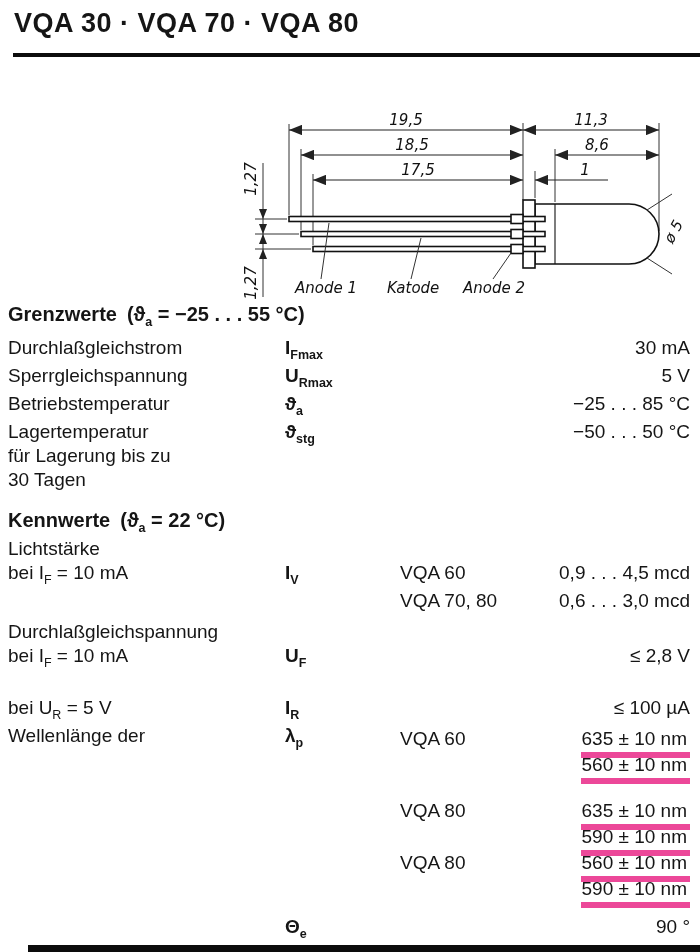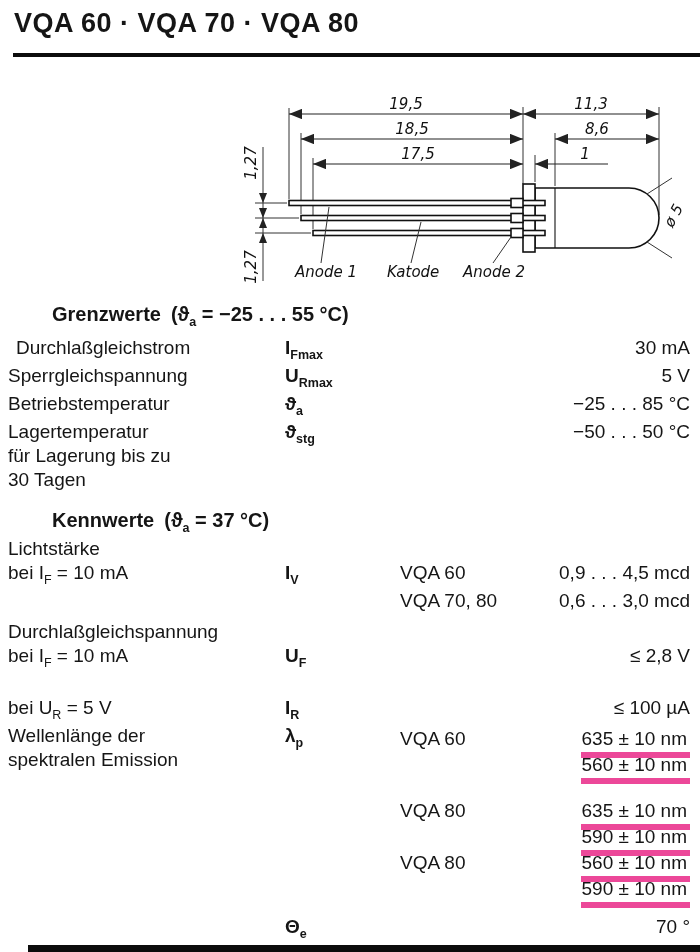--- a/index.html
+++ b/index.html
@@ -3,45 +3,45 @@
 <meta charset="utf-8">
 <style>
   html,body { margin:0; padding:0; background:#e8e8e8; }
   .page {
     position:relative; width:700px; height:952px; margin:0 auto;
     background:#ffffff; overflow:hidden;
     font-family:"Liberation Sans", sans-serif; color:#151515;
   }
   .t { position:absolute; white-space:nowrap; font-size:19px; line-height:1.15; color:#151515; }
   .right { right:10px; text-align:right; }
-  .head { font-size:20px; font-weight:700;margin-left:44px; }
+  .head { font-size:20px; font-weight:700; }
   .head .cond { margin-left:10px; }
   .t sub { font-size:12.5px; line-height:0; letter-spacing:0; }
   .sym { font-weight:700; }
   .uline { border-bottom:6px solid #ec4899; padding:0 3px 2px 1px; }
   .title {
     position:absolute; left:14px; top:8px; font-size:27px; font-weight:700;
     letter-spacing:0.5px; white-space:nowrap;
   }
   .title-rule { position:absolute; left:13px; right:0; top:53px; height:4px; background:#0c0c0c; }
   .bottom-rule { position:absolute; left:28px; right:0; top:945px; height:7px; background:#0c0c0c; }
-  .drawing { position:absolute; left:225px; top:85px; width:470px; height:212px; }
+  .drawing { position:absolute; left:225px; top:101px; width:470px; height:212px; }
   svg .dl { stroke:#222; stroke-width:1.2; fill:none; }
   svg .el { stroke:#333; stroke-width:1; fill:none; }
   svg .part { fill:#ffffff; stroke:#111; stroke-width:1.6; }
   svg .thin { stroke:#111; stroke-width:1.1; fill:none; }
   svg text.dim { font:italic 15px "DejaVu Sans", sans-serif; fill:#111; }
   svg .ah { fill:#222; }
 </style>
 </head>
 <body>
 
 <div class="page">
 
-  <div class="title">VQA 60 · VQA 70 · VQA 80</div>
+  <div class="title">VQA 30 · VQA 70 · VQA 80</div>
   <div class="title-rule"></div>
 
   <div class="drawing">
     <svg width="470" height="212" viewBox="0 0 470 212">
       <defs>
         <marker id="ar" viewBox="0 0 10 8" markerWidth="11" markerHeight="9" refX="10" refY="4" orient="auto-start-reverse">
           <path d="M0,0 L10,4 L0,8 Z" fill="#222"></path>
         </marker>
       </defs>
 
@@ -108,72 +108,71 @@
       <text class="dim" x="70" y="192">Anode 1</text>
       <text class="dim" x="162" y="192">Katode</text>
       <text class="dim" x="238" y="192">Anode 2</text>
     </svg>
   </div>
 
   <div class="t head" style="left:8px; top:303px">
     <span>Grenzwerte</span><span class="cond"><span>(ϑ</span><sub>a</sub><span> = −25 . . . 55 °C)</span></span>
   </div>
 
-  <span class="t" style="left:16px; top:337px">Durchlaßgleichstrom</span>
+  <span class="t" style="left:8px; top:337px">Durchlaßgleichstrom</span>
   <span class="t sym" style="left:285px; top:337px"><span>I</span><sub>Fmax</sub></span>
   <span class="t right" style="top:337px">30 mA</span>
 
   <span class="t" style="left:8px; top:365px">Sperrgleichspannung</span>
   <span class="t sym" style="left:285px; top:365px"><span>U</span><sub>Rmax</sub></span>
   <span class="t right" style="top:365px">5 V</span>
 
   <span class="t" style="left:8px; top:393px">Betriebstemperatur</span>
   <span class="t sym" style="left:285px; top:393px"><span>ϑ</span><sub>a</sub></span>
   <span class="t right" style="top:393px">−25 . . . 85 °C</span>
 
   <span class="t" style="left:8px; top:445px">für Lagerung bis zu</span>
   <span class="t" style="left:8px; top:421px">Lagertemperatur</span>
   <span class="t" style="left:8px; top:469px">30 Tagen</span>
   <span class="t sym" style="left:285px; top:421px"><span>ϑ</span><sub>stg</sub></span>
   <span class="t right" style="top:421px">−50 . . . 50 °C</span>
 
   <div class="t head" style="left:8px; top:509px">
-    <span>Kennwerte</span><span class="cond"><span>(ϑ</span><sub>a</sub><span> = 37 °C)</span></span>
+    <span>Kennwerte</span><span class="cond"><span>(ϑ</span><sub>a</sub><span> = 22 °C)</span></span>
   </div>
 
   <span class="t" style="left:8px; top:538px">Lichtstärke</span>
   <span class="t" style="left:8px; top:562px"><span>bei I</span><sub>F</sub><span> = 10 mA</span></span>
   <span class="t sym" style="left:285px; top:562px"><span>I</span><sub>V</sub></span>
   <span class="t" style="left:400px; top:562px">VQA 60</span>
   <span class="t right" style="top:562px">0,9 . . . 4,5 mcd</span>
   <span class="t" style="left:400px; top:590px">VQA 70, 80</span>
   <span class="t right" style="top:590px">0,6 . . . 3,0 mcd</span>
 
   <span class="t" style="left:8px; top:621px">Durchlaßgleichspannung</span>
   <span class="t" style="left:8px; top:645px"><span>bei I</span><sub>F</sub><span> = 10 mA</span></span>
   <span class="t sym" style="left:285px; top:645px"><span>U</span><sub>F</sub></span>
   <span class="t right" style="top:645px">≤ 2,8 V</span>
 
   <span class="t" style="left:8px; top:697px"><span>bei U</span><sub>R</sub><span> = 5 V</span></span>
   <span class="t sym" style="left:285px; top:697px"><span>I</span><sub>R</sub></span>
   <span class="t right" style="top:697px">≤ 100 µA</span>
 
   <span class="t" style="left:8px; top:725px">Wellenlänge der</span>
-  <span class="t" style="left:8px; top:749px">spektralen Emission</span>
   <span class="t sym" style="left:285px; top:725px"><span>λ</span><sub>p</sub></span>
 
   <span class="t" style="left:400px; top:728px">VQA 60</span>
   <span class="t right uline" style="top:728px">635 ± 10 nm</span>
   <span class="t right uline" style="top:754px">560 ± 10 nm</span>
 
   <span class="t" style="left:400px; top:800px">VQA 80</span>
   <span class="t right uline" style="top:800px">635 ± 10 nm</span>
   <span class="t right uline" style="top:826px">590 ± 10 nm</span>
 
   <span class="t" style="left:400px; top:852px">VQA 80</span>
   <span class="t right uline" style="top:852px">560 ± 10 nm</span>
   <span class="t right uline" style="top:878px">590 ± 10 nm</span>
 
   <span class="t sym" style="left:285px; top:916px"><span>Θ</span><sub>e</sub></span>
-  <span class="t right" style="top:916px">70 °</span>
+  <span class="t right" style="top:916px">90 °</span>
 
   <div class="bottom-rule"></div>
 </div>
 
 </body></html>

